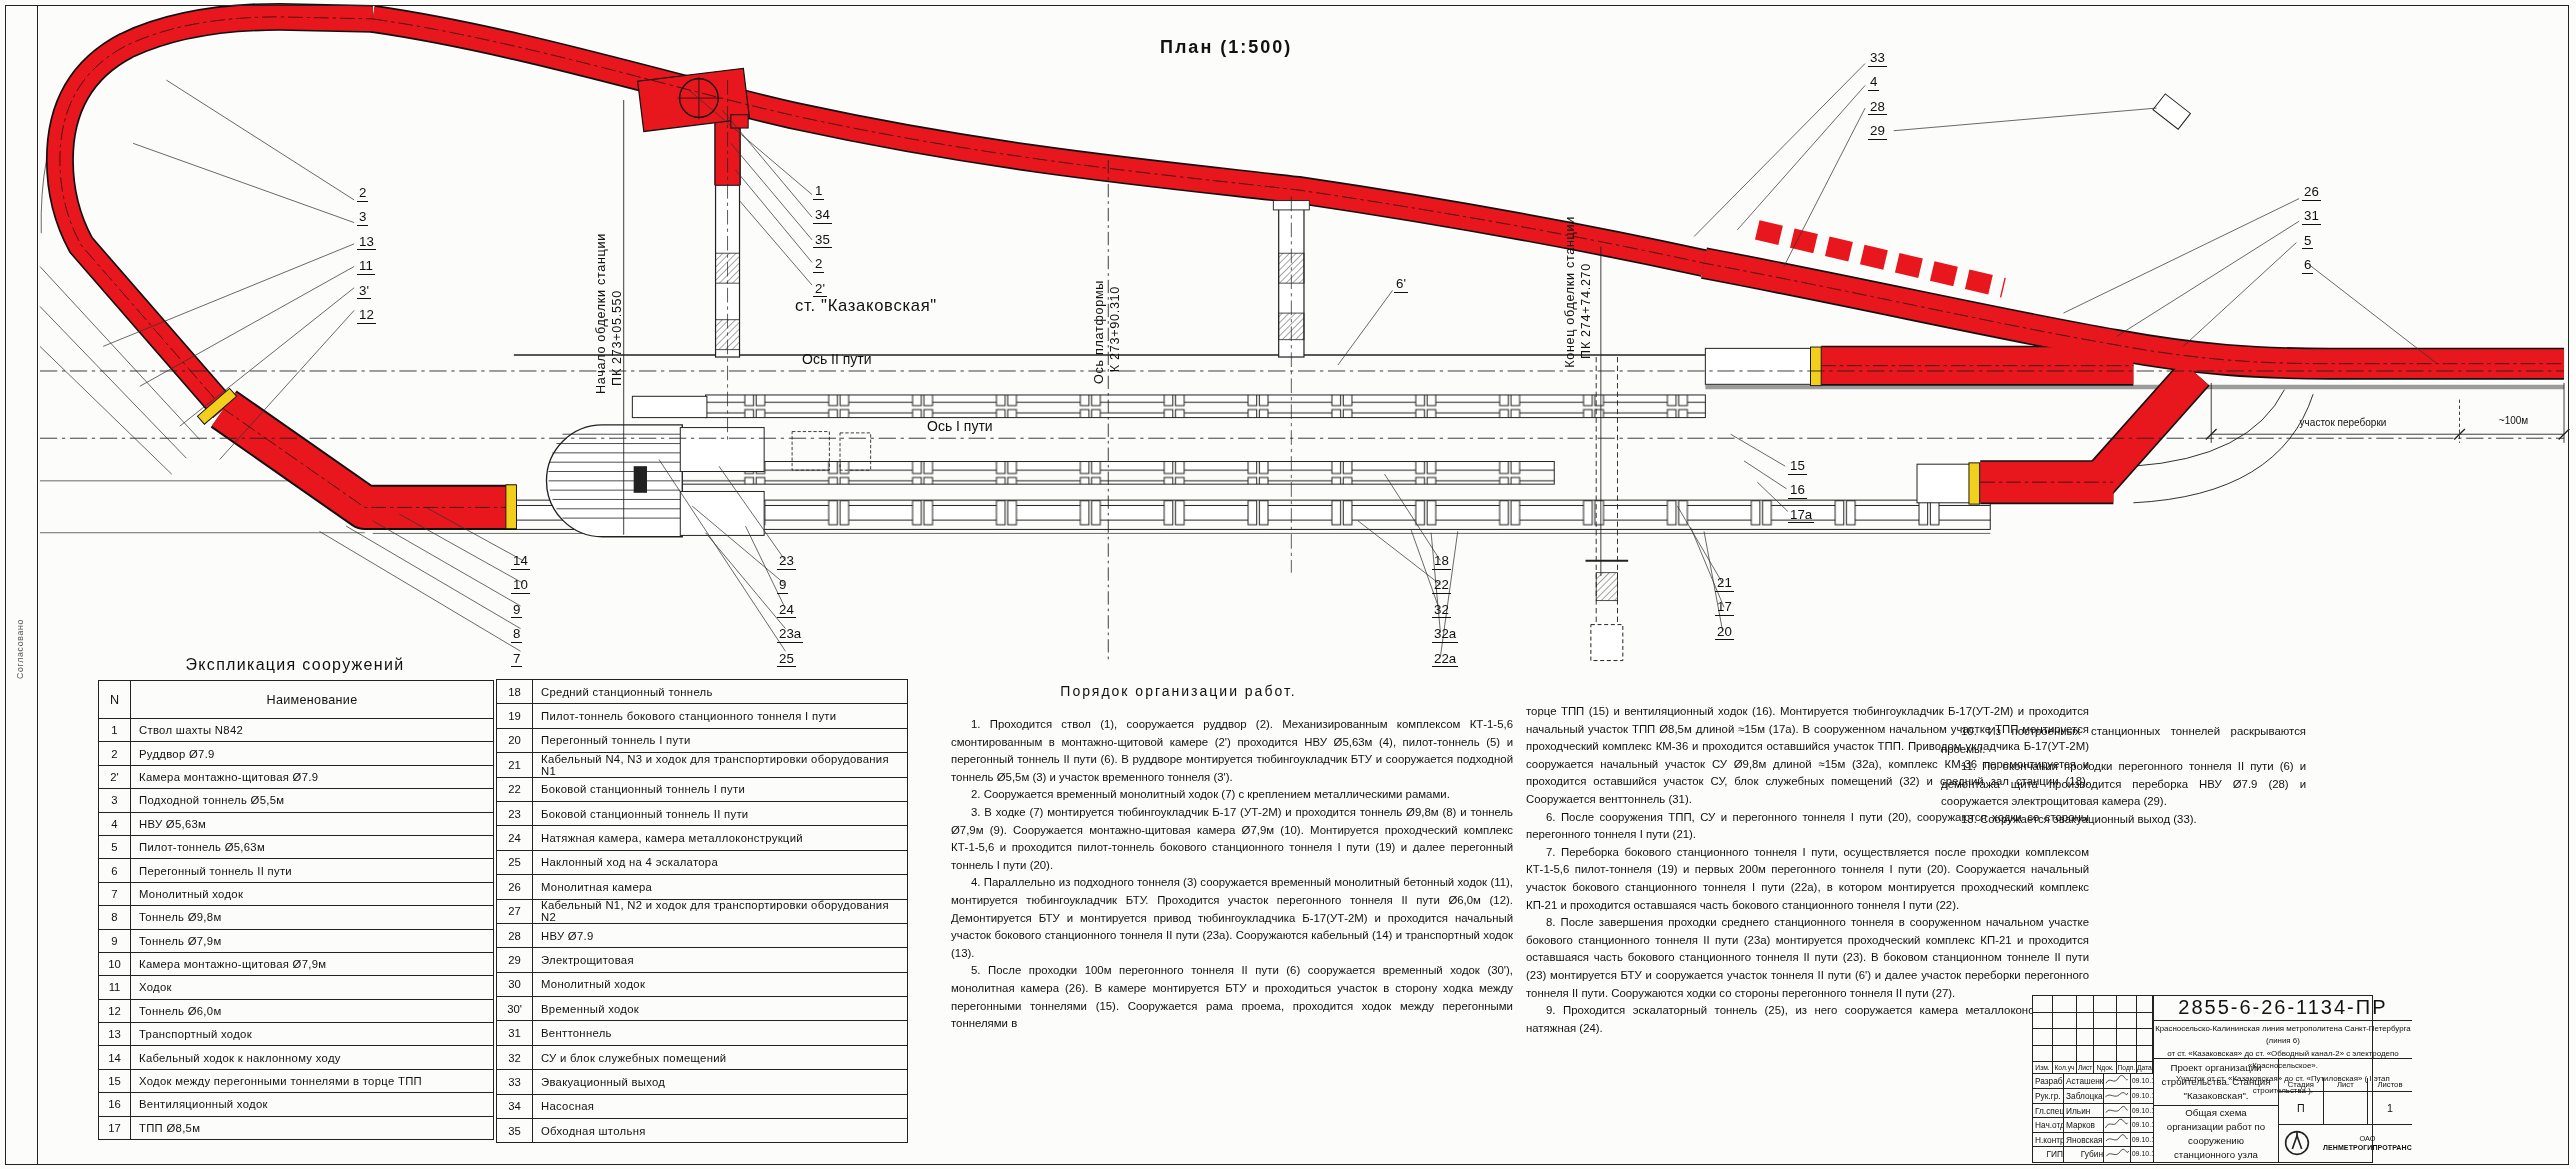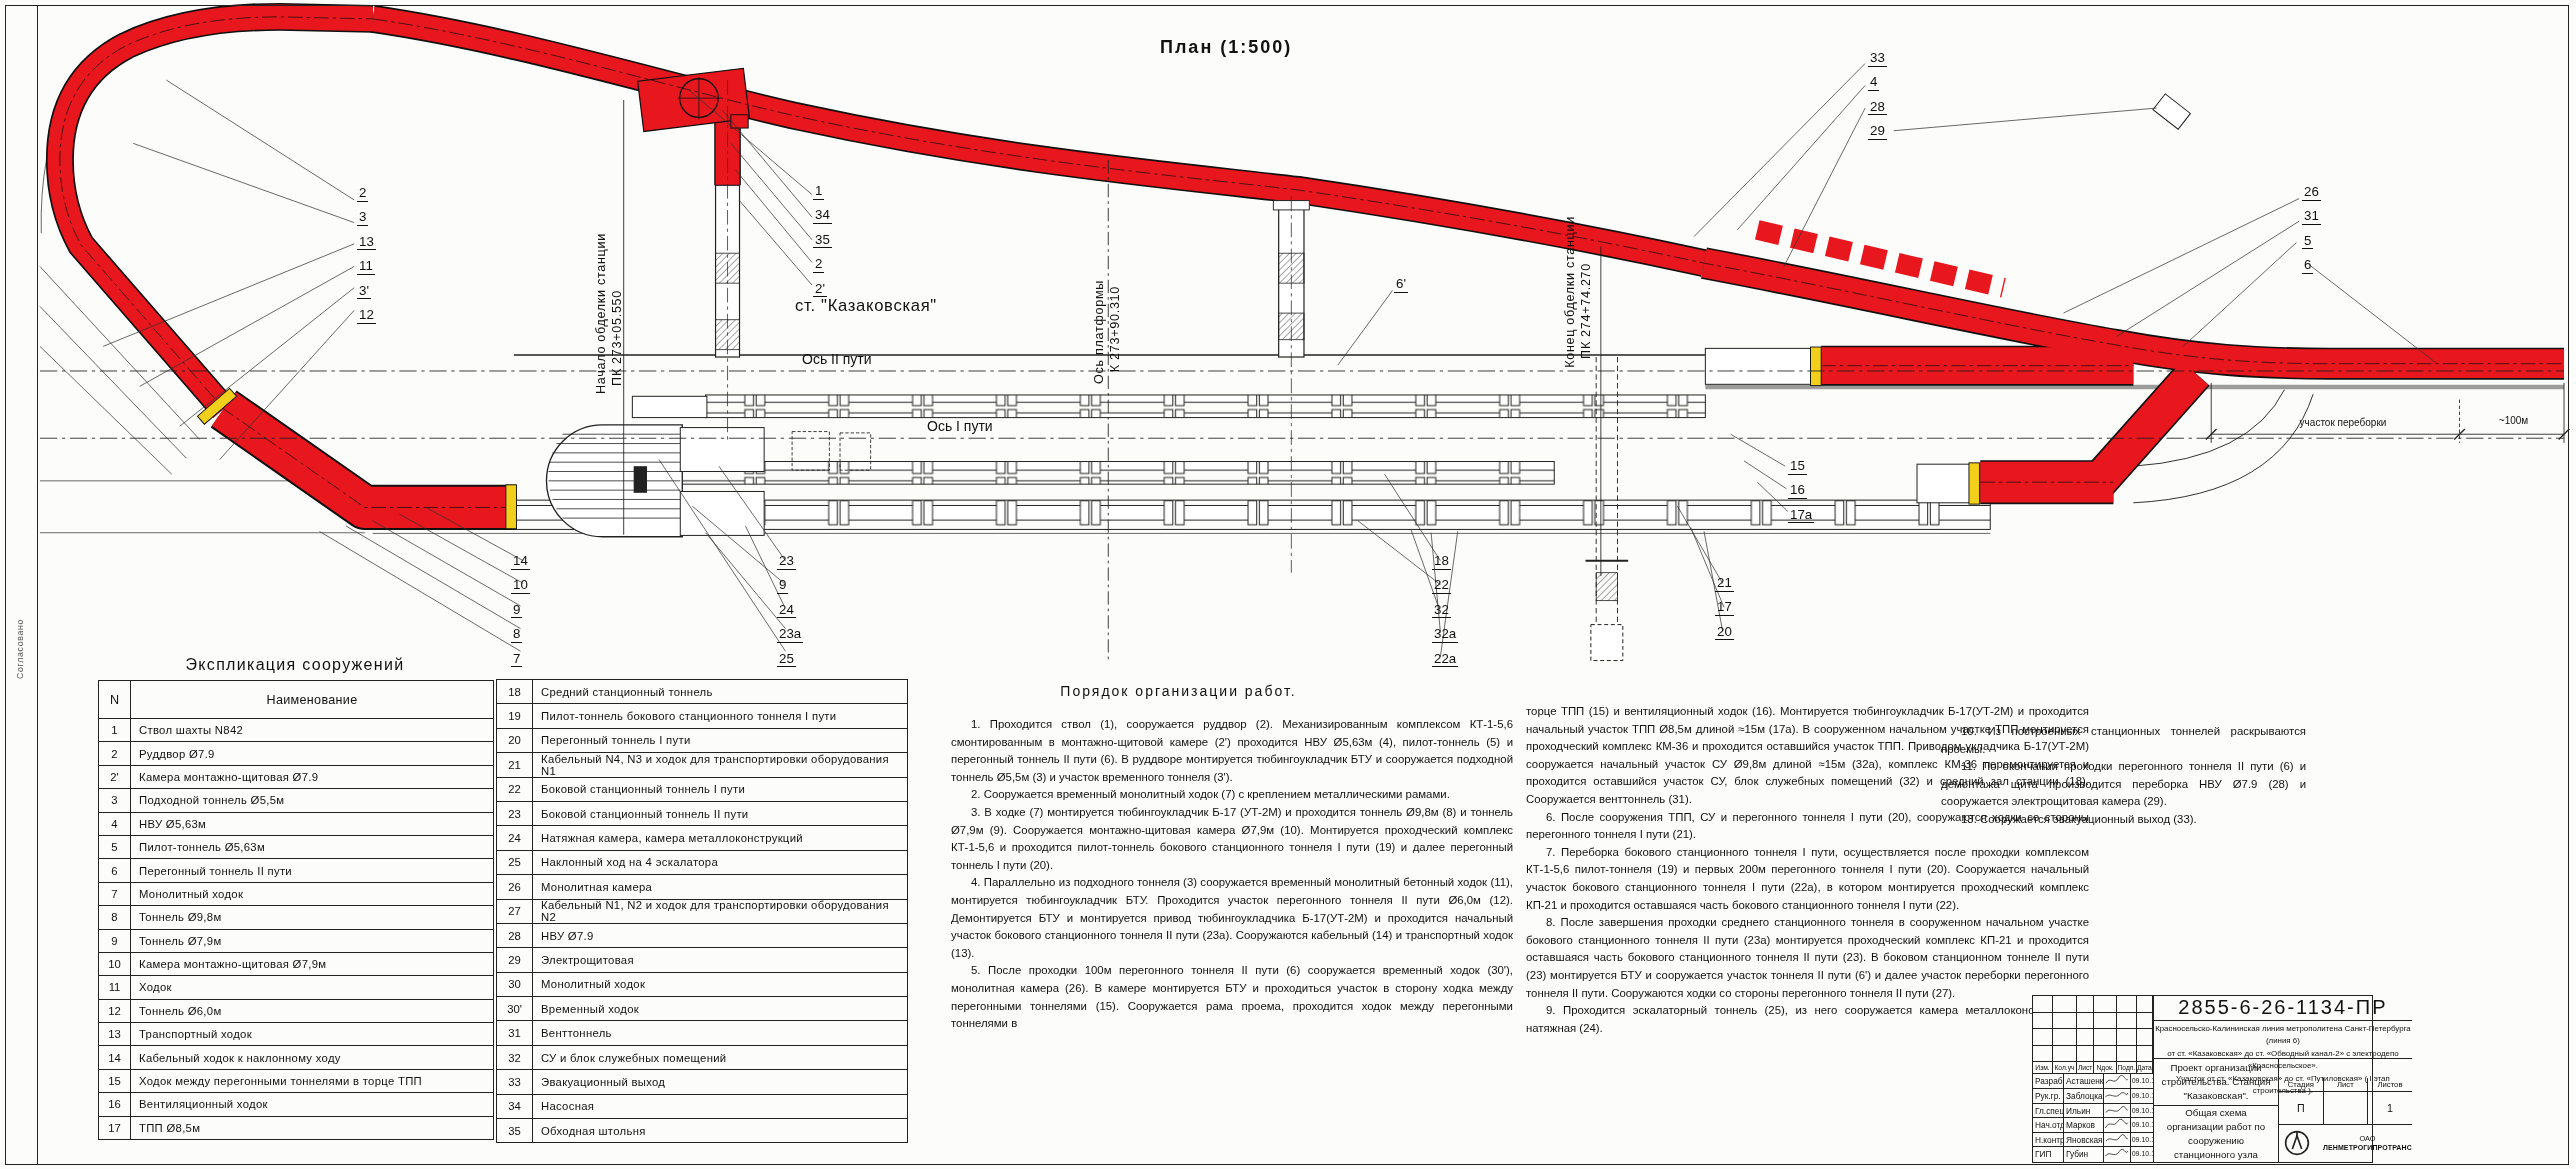--- a/index.html
+++ b/index.html
@@ -46,21 +46,21 @@
          border:1.5px solid #222;background:#fcfcfa;display:flex;}
   .stamp *{box-sizing:border-box;}
   .sig{width:121px;border-right:1.1px solid #222;flex:none;display:flex;flex-direction:column;}
   .sig-grid{height:67px;display:grid;grid-template-columns:20px 24px 17.3px 22.6px 20px 1fr;
             grid-template-rows:repeat(4,16.6px);}
   .sig-grid div{border-right:0.7px solid #222;border-bottom:0.7px solid #222;}
   .sig-head{height:12px;display:grid;grid-template-columns:20px 24px 17.3px 22.6px 20px 1fr;
             border-bottom:0.9px solid #222;}
   .sig-head div{font-size:6.7px;text-align:center;line-height:11.3px;border-right:0.7px solid #222;overflow:hidden;}
   .sig-row{height:14.6px;display:grid;grid-template-columns:31px 40px 27px 1fr;border-bottom:0.7px solid #222;}
-  .sig-row:last-child{border-bottom:none;}
+  .sig-row:last-child{border-bottom:none;text-align:right;}
   .sig-row div{font-size:8.3px;line-height:14px;padding-left:2px;border-right:0.7px solid #222;
                overflow:hidden;white-space:nowrap;}
   .sig-row .dt{font-size:7px;border-right:none;padding-left:0.7px;}
   .sig-row .sq{padding:0;}
   .rt{flex:1;display:flex;flex-direction:column;}
   .doc-num{height:39px;border-bottom:1.1px solid #222;display:flex;align-items:center;
            justify-content:center;font-size:20px;letter-spacing:2px;}
   .doc-desc{height:38px;border-bottom:1.1px solid #222;font-size:7.9px;line-height:1.58;
             text-align:center;padding-top:2px;}
   .rt-bottom{flex:1;display:flex;}

